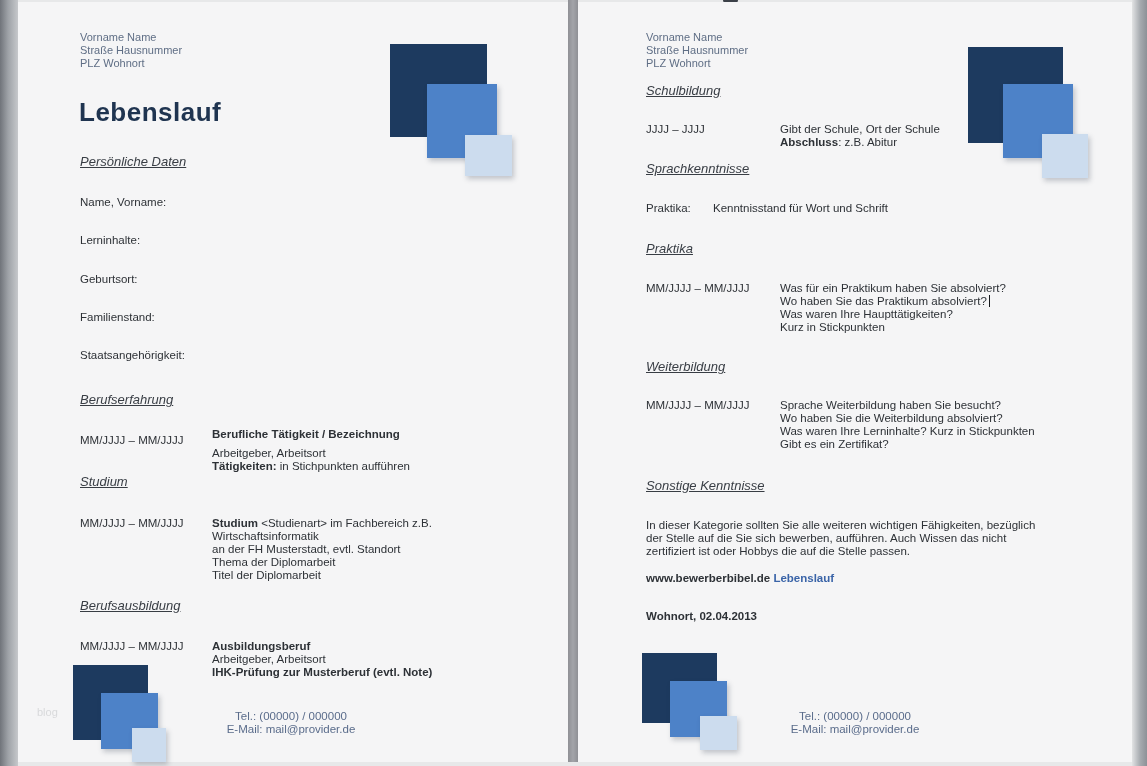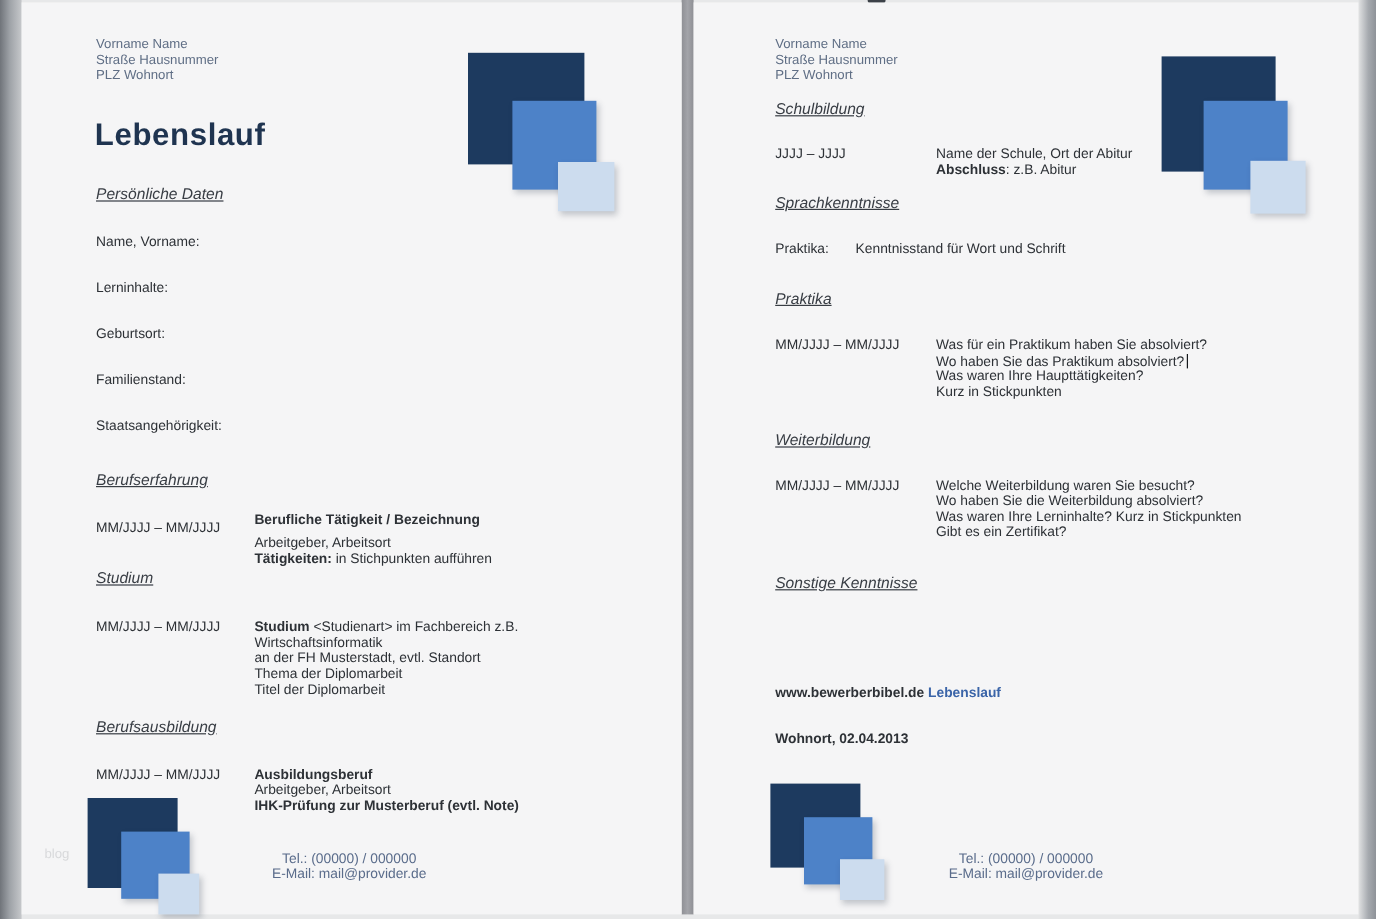--- a/index.html
+++ b/index.html
@@ -97,45 +97,46 @@
     <div class="addr" style="left:68px;top:42px">Straße Hausnummer</div>
     <div class="addr" style="left:68px;top:55px">PLZ Wohnort</div>
 
     <div class="sq" style="left:390px;top:45px;width:95px;height:96px;background:#1d3a5f"></div>
     <div class="sq sq-shadow" style="left:425px;top:82px;width:70px;height:74px;background:#4d82c8"></div>
     <div class="sq sq-shadow" style="left:464px;top:132px;width:46px;height:44px;background:#ccdcee"></div>
 
     <div class="hd" style="left:68px;top:82px">Schulbildung</div>
 
     <div class="t" style="left:68px;top:121px">JJJJ – JJJJ</div>
-    <div class="t" style="left:202px;top:121px">Name der Schule, Ort der Abitur</div>
+    <div class="t" style="left:202px;top:121px">Gibt der Schule, Ort der Schule</div>
     <div class="t" style="left:202px;top:134px"><span class="b">Abschluss</span><span>: z.B. Abitur</span></div>
 
     <div class="hd" style="left:68px;top:160px">Sprachkenntnisse</div>
 
     <div class="t" style="left:68px;top:200px"><span class="lbl67">Praktika:</span><span>Kenntnisstand für Wort und Schrift</span></div>
 
     <div class="hd" style="left:68px;top:240px">Praktika</div>
 
     <div class="t" style="left:68px;top:280px">MM/JJJJ – MM/JJJJ</div>
     <div class="t" style="left:202px;top:280px">Was für ein Praktikum haben Sie absolviert?</div>
     <div class="t" style="left:202px;top:293px"><span>Wo haben Sie das Praktikum absolviert?</span><span class="caret"></span></div>
     <div class="t" style="left:202px;top:306px">Was waren Ihre Haupttätigkeiten?</div>
     <div class="t" style="left:202px;top:319px">Kurz in Stickpunkten</div>
 
     <div class="hd" style="left:68px;top:358px">Weiterbildung</div>
 
     <div class="t" style="left:68px;top:397px">MM/JJJJ – MM/JJJJ</div>
-    <div class="t" style="left:202px;top:397px">Welche Weiterbildung waren Sie besucht?</div>
+    <div class="t" style="left:202px;top:397px">Sprache Weiterbildung haben Sie besucht?</div>
     <div class="t" style="left:202px;top:410px">Wo haben Sie die Weiterbildung absolviert?</div>
     <div class="t" style="left:202px;top:423px">Was waren Ihre Lerninhalte? Kurz in Stickpunkten</div>
     <div class="t" style="left:202px;top:436px">Gibt es ein Zertifikat?</div>
 
     <div class="hd" style="left:68px;top:477px">Sonstige Kenntnisse</div>
 
+    <div class="wrapsm" style="left:68px;top:517px;width:400px">In dieser Kategorie sollten Sie alle weiteren wichtigen Fähigkeiten, bezüglich der Stelle auf die Sie sich bewerben, aufführen. Auch Wissen das nicht zertifiziert ist oder Hobbys die auf die Stelle passen.</div>
 
     <div class="t" style="left:68px;top:570px"><span class="b">www.bewerberbibel.de</span><span> </span><span class="link">Lebenslauf</span></div>
 
     <div class="t b" style="left:68px;top:608px">Wohnort, 02.04.2013</div>
 
     <div class="sq" style="left:64px;top:651px;width:75px;height:70px;background:#1d3a5f"></div>
     <div class="sq sq-shadow" style="left:92px;top:679px;width:57px;height:56px;background:#4d82c8"></div>
     <div class="sq sq-shadow" style="left:122px;top:714px;width:37px;height:34px;background:#ccdcee"></div>
 
     <div class="contact" style="left:127px;top:708px">

